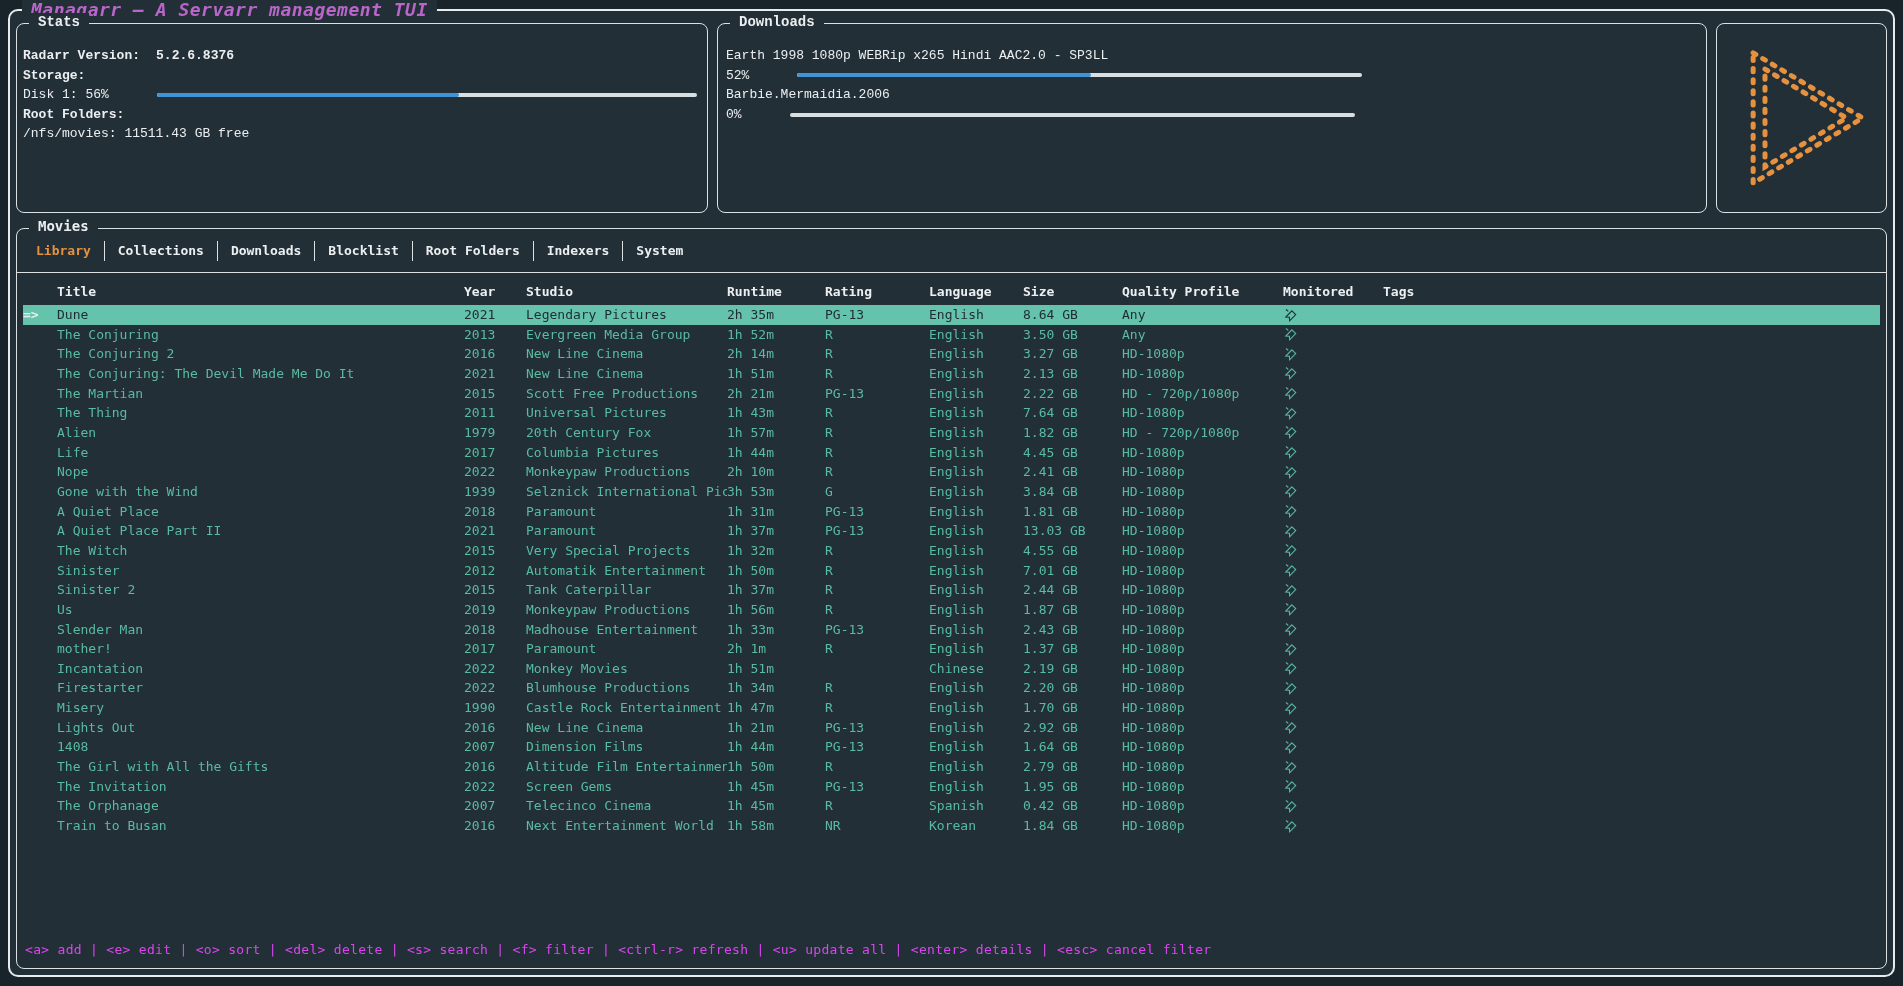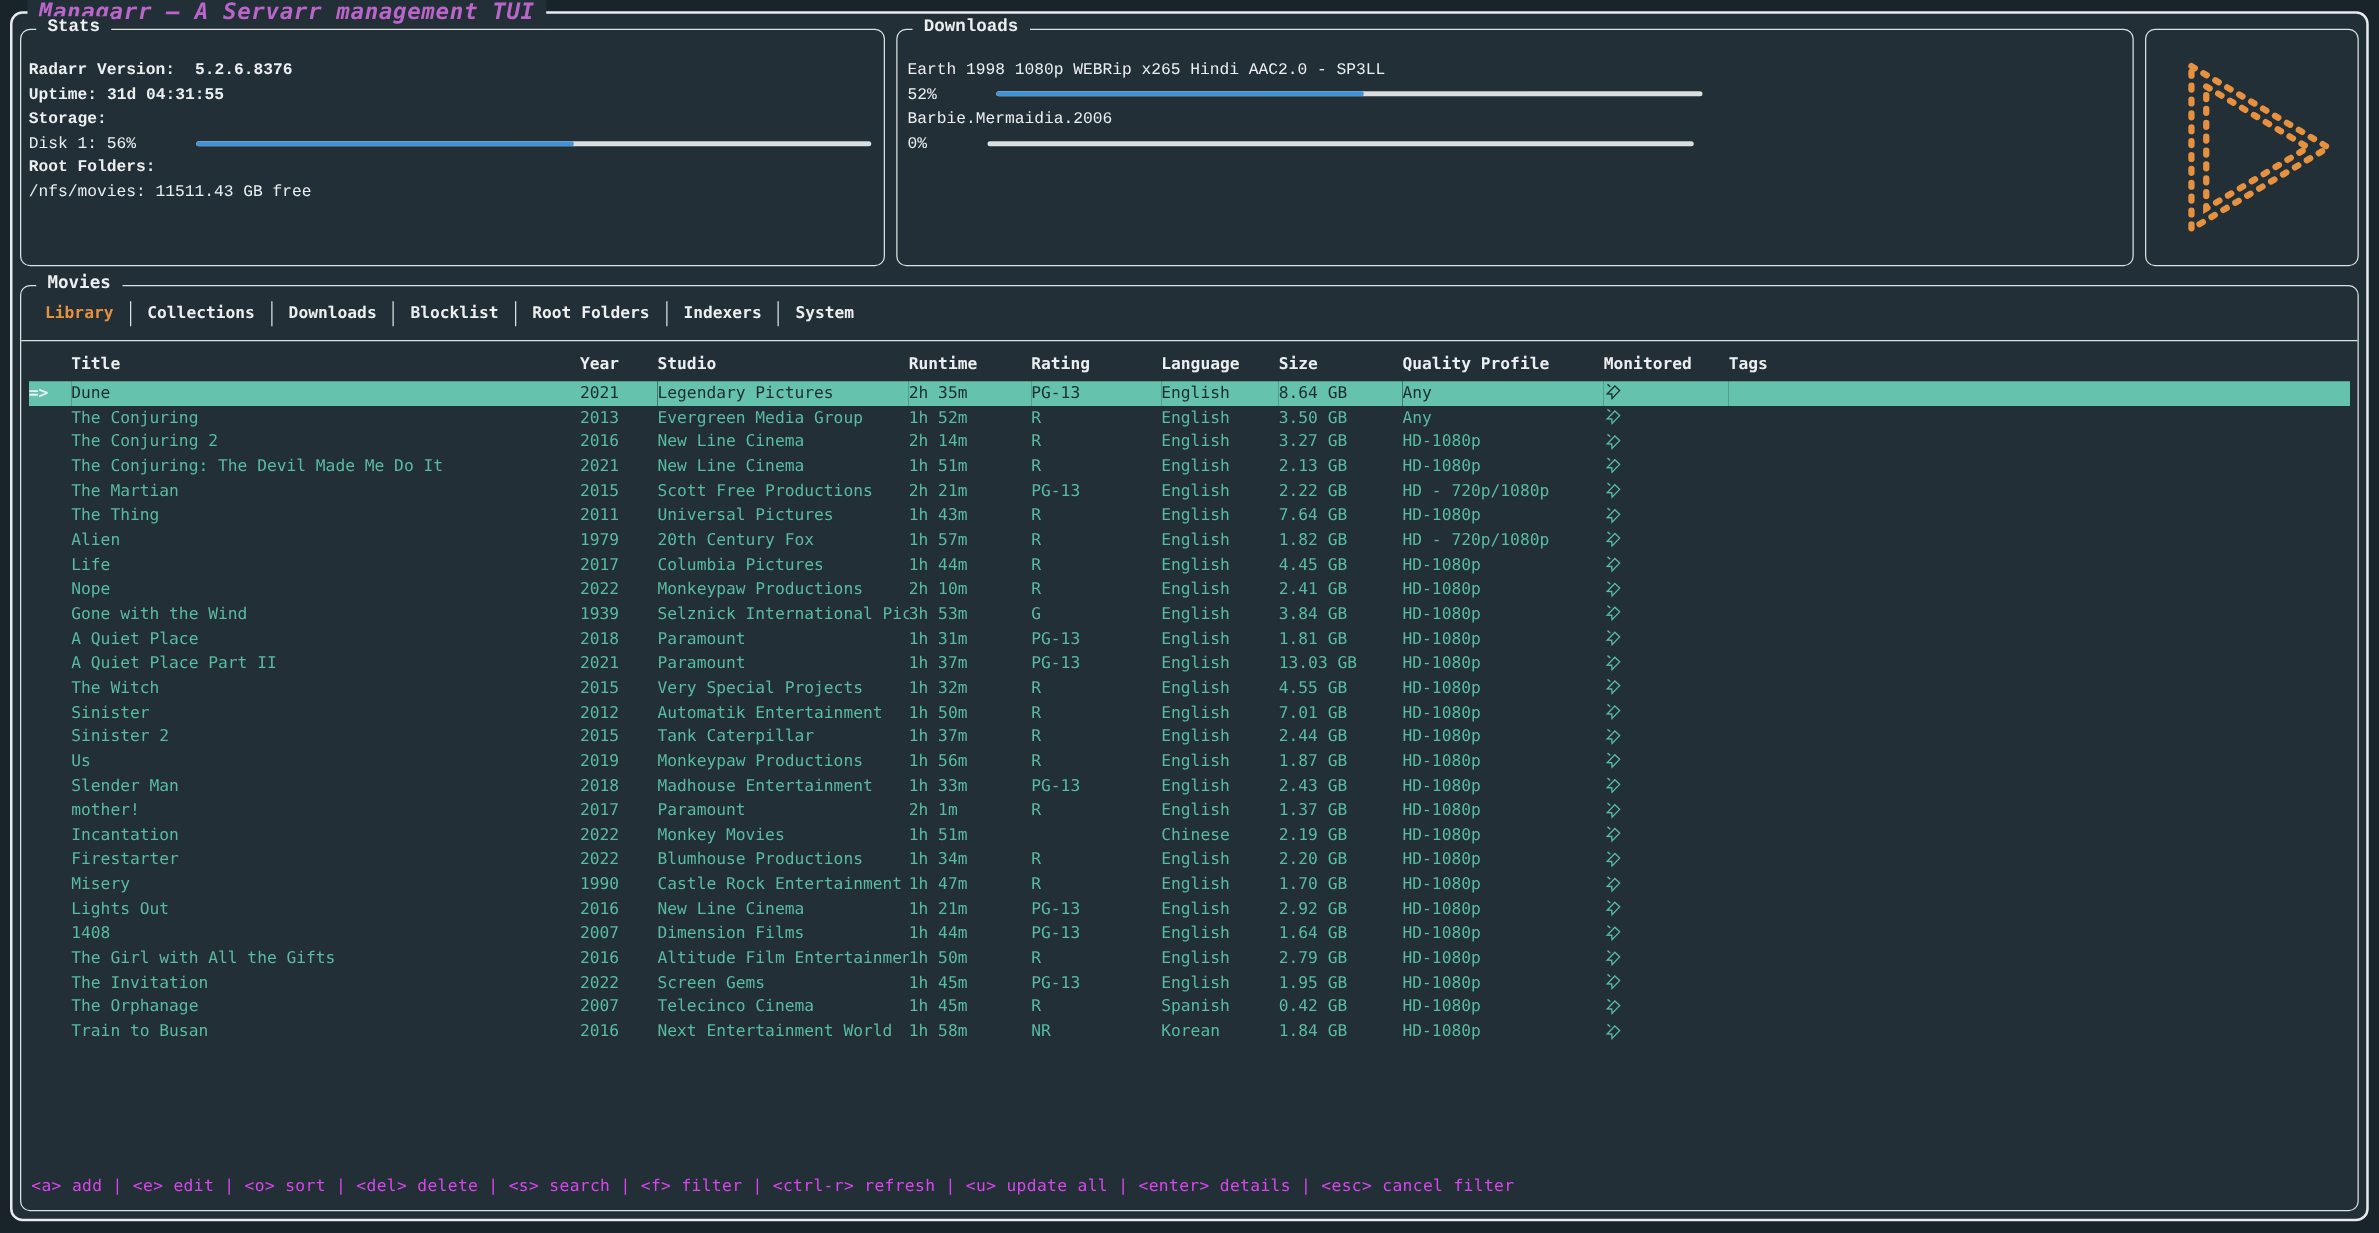--- a/index.html
+++ b/index.html
@@ -72,23 +72,20 @@
 <div class="app">
   <span class="app-title">Managarr – A Servarr management TUI</span>
 
 
   <div class="top-panels">
 
     <section class="panel stats-panel">
       <span class="panel-title">Stats</span>
       <div class="s-line bold">
         <span>Radarr Version:</span><span class="pad2">5.2.6.8376</span>
-      </div>
-      <div class="s-line bold">
-        <span>Uptime:</span><span class="pad1">31d 04:31:55</span>
       </div>
       <div class="s-line bold">Storage:</div>
       <div class="s-line gauge-line">
         <span>Disk 1: 56%</span>
         <div class="gauge">
             <div class="gauge-fill" style="width: 56%;"></div>
           </div>
       </div>
       <div class="s-line bold">Root Folders:</div>
       <div class="s-line">/nfs/movies: 11511.43 GB free</div>

